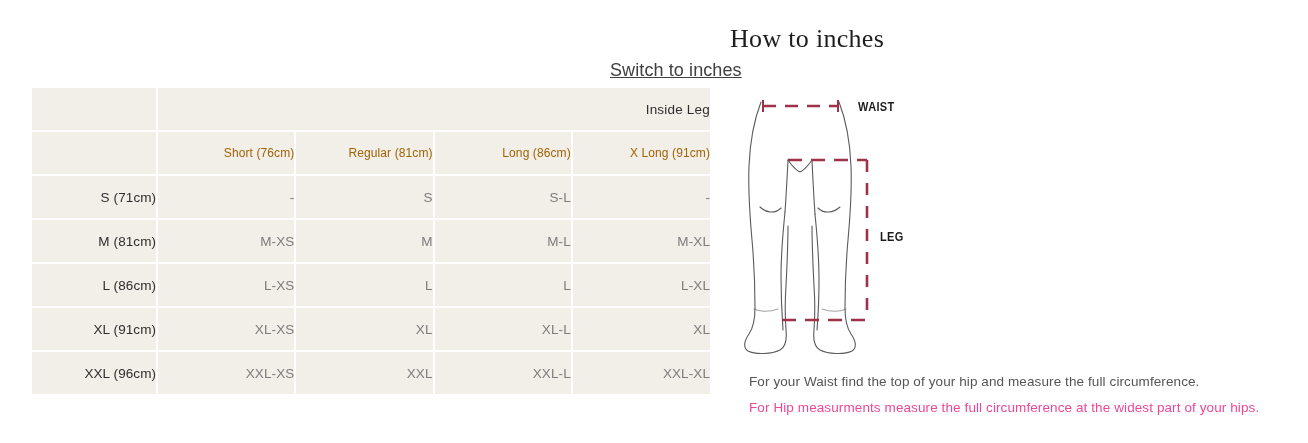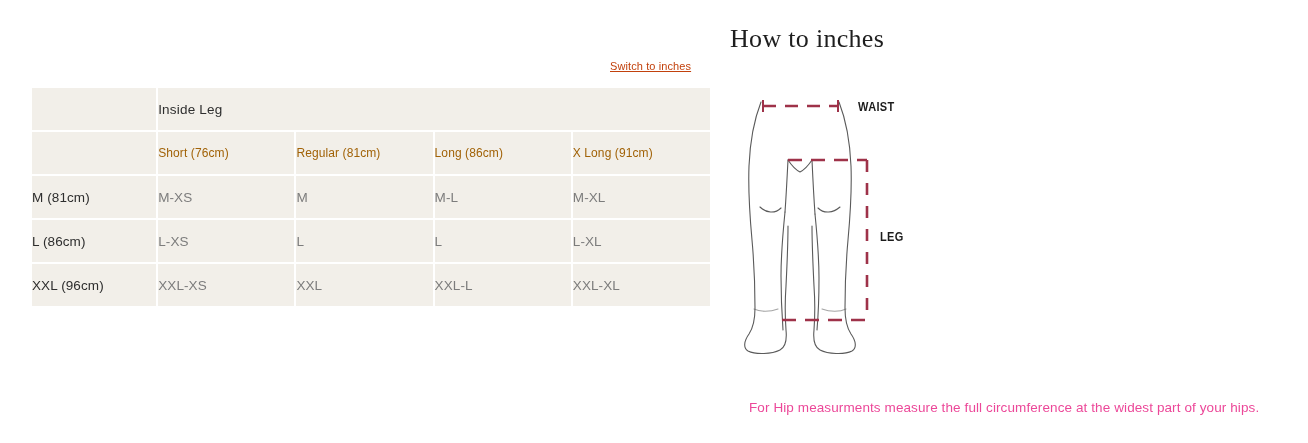--- a/index.html
+++ b/index.html
@@ -22,22 +22,22 @@
     left: 0;
     top: 0;
     width: 730px;
     height: 443px;
   }
 
   #switch-units-link {
     position: absolute;
     left: 610px;
     top: 60px;
-    font-size: 11px;
-    color: #c2410c;
+    font-size: 18px;
+    color: #404040;
     text-decoration: underline;
     cursor: pointer;
     letter-spacing: 0.1px;
     white-space: nowrap;
   }
 
   #size-table {
     position: absolute;
     left: 32px;
     top: 88px;
@@ -45,21 +45,21 @@
     border-collapse: collapse;
     table-layout: fixed;
     background: #f2efe9;
   }
   #size-table td, #size-table th {
     background: #f2efe9;
     border-right: 2px solid #ffffff;
     border-bottom: 2px solid #ffffff;
     padding: 0;
     height: 42px;
-    text-align: left;
+    text-align: right;
     vertical-align: middle;
     font-weight: normal;
   }
   #size-table tr td:last-child,
   #size-table tr th:last-child { border-right: none; }
   #size-table tr:last-child td { border-bottom: none; border-radius: 20px; }
 
   .col-label { width: 125px; }
   .col-size  { width: 138px; }
 
@@ -179,32 +179,46 @@
       </tr>
       <tr>
         <td class="cell-blank"></td>
         <td class="col-header">Short (76cm)</td>
         <td class="col-header">Regular (81cm)</td>
         <td class="col-header">Long (86cm)</td>
         <td class="col-header">X Long (91cm)</td>
       </tr>
 
       <tr>
+        <td class="row-label">S (71cm)</td>
+        <td class="data-cell">-</td>
+        <td class="data-cell">S</td>
+        <td class="data-cell">S-L</td>
+        <td class="data-cell">-</td>
+      </tr>
+      <tr>
         <td class="row-label">M (81cm)</td>
         <td class="data-cell">M-XS</td>
         <td class="data-cell">M</td>
         <td class="data-cell">M-L</td>
         <td class="data-cell">M-XL</td>
       </tr>
       <tr>
         <td class="row-label">L (86cm)</td>
         <td class="data-cell">L-XS</td>
         <td class="data-cell">L</td>
         <td class="data-cell">L</td>
         <td class="data-cell">L-XL</td>
+      </tr>
+      <tr>
+        <td class="row-label">XL (91cm)</td>
+        <td class="data-cell">XL-XS</td>
+        <td class="data-cell">XL</td>
+        <td class="data-cell">XL-L</td>
+        <td class="data-cell">XL</td>
       </tr>
       <tr>
         <td class="row-label">XXL (96cm)</td>
         <td class="data-cell">XXL-XS</td>
         <td class="data-cell">XXL</td>
         <td class="data-cell">XXL-L</td>
         <td class="data-cell">XXL-XL</td>
       </tr>
     </tbody>
   </table>
@@ -260,14 +274,15 @@
         <line x1="58" y1="80" x2="137" y2="80" stroke-dasharray="14 9"></line>
         <line x1="137" y1="80" x2="137" y2="240" stroke-dasharray="12 11"></line>
         <line x1="52" y1="240" x2="137" y2="240" stroke-dasharray="14 9"></line>
       </g>
     </svg>
 
     <div class="measure-label" id="label-waist">WAIST</div>
     <div class="measure-label" id="label-leg">LEG</div>
   </div>
 
+  <div id="desc-waist">For your Waist find the top of your hip and measure the full circumference.</div>
   <div id="desc-hip">For Hip measurments measure the full circumference at the widest part of your hips.</div>
 </div>
 
 </body></html>

